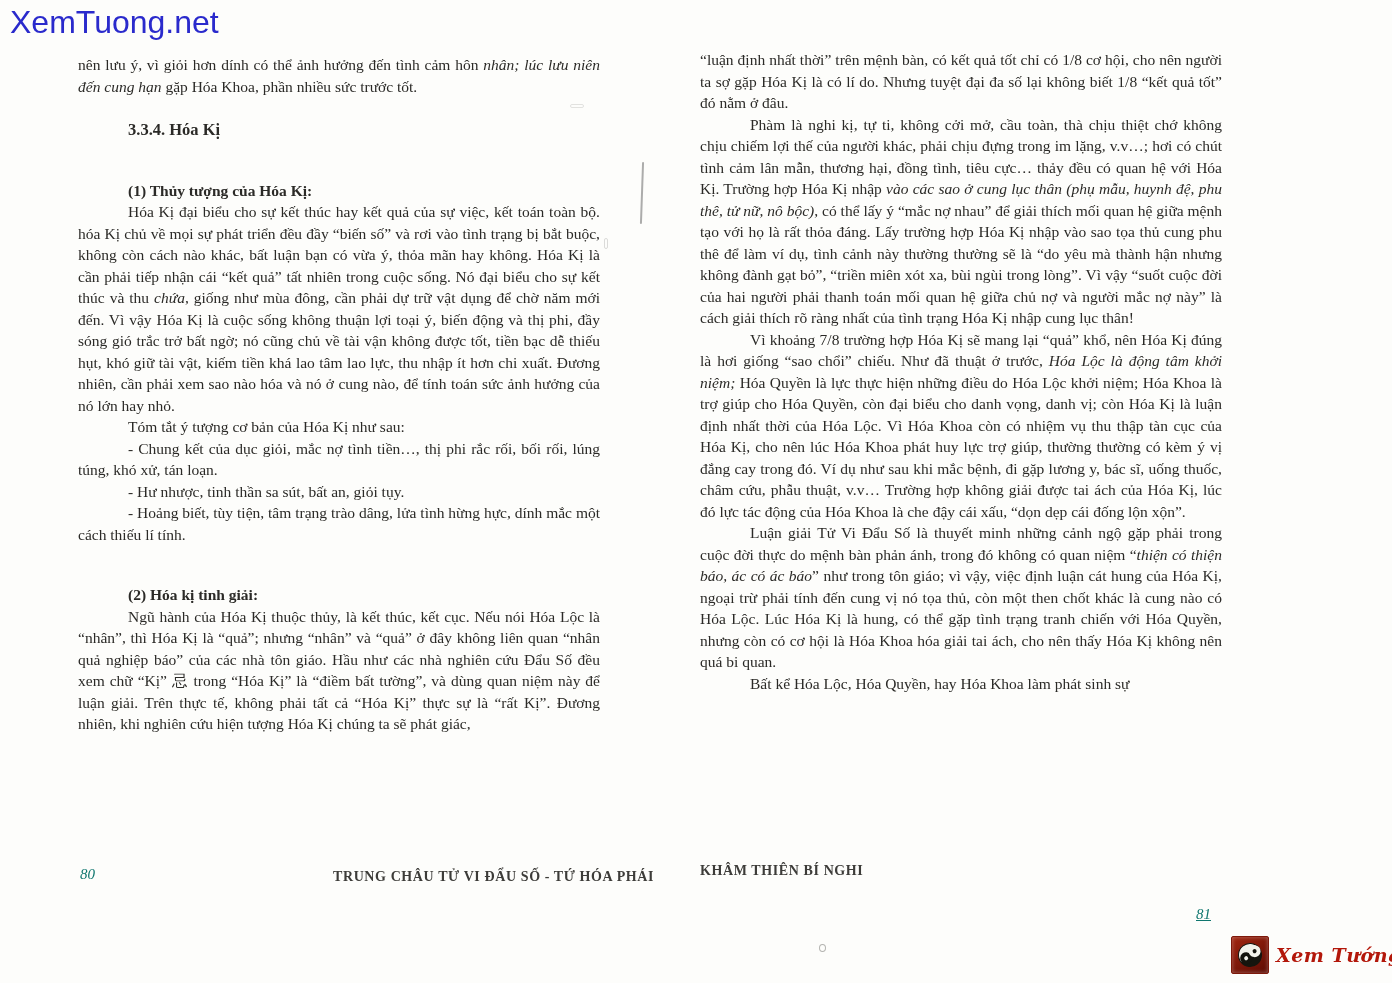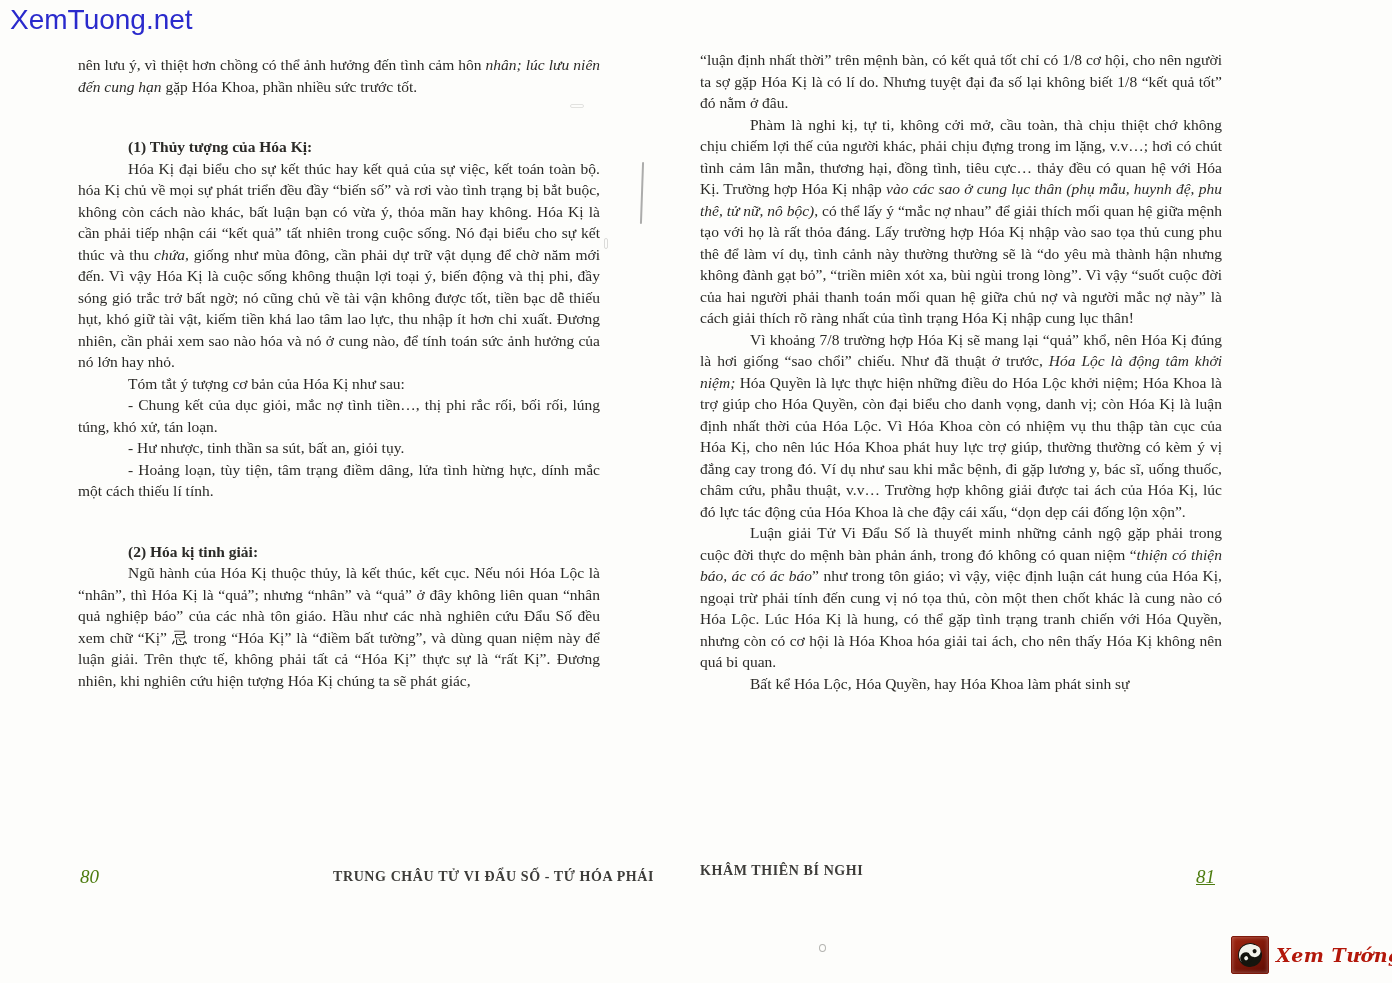--- a/index.html
+++ b/index.html
@@ -9,21 +9,21 @@
     position: relative;
     overflow: hidden;
     font-family: "Liberation Serif", serif;
     color: #2b2a27;
   }
 
   
   .watermark {
     position: absolute; left: 10px; top: 4px;
     font-family: "Liberation Sans", sans-serif;
-    font-size: 28px; font-weight: 500;
+    font-size: 32px; font-weight: 500;
     color: #2a2acc;
   }
   .logo {
     position: absolute; left: 1231px; top: 936px;
     display: flex; align-items: center; gap: 7px;
   }
   .logo-square {
     width: 36px; height: 36px; flex: 0 0 auto;
     background: linear-gradient(145deg, #a1250f, #5c0c04);
     border: 1px solid #7d190b; border-radius: 2px;
@@ -67,24 +67,24 @@
 
   p.block { margin: 0; padding: 0; }
   p.indent    { text-indent: 50px; }
   p.no-indent { text-indent: 0; }
   p.heading    { font-weight: bold; font-size: 16.5px; margin-top: 22px; }
   p.subheading { font-weight: bold; margin-top: 39px; }
 
   
   .pagenum {
     position: absolute;
-    font-style: italic; font-size: 19px; color: #4d7c0f;
+    font-style: italic; font-size: 15px; color: #0f766e;
   }
   #left-pagenum  { left: 80px;   top: 866px; }
-  #right-pagenum { left: 1196px; top: 866px; text-decoration: underline; }
+  #right-pagenum { left: 1196px; top: 906px; text-decoration: underline; }
   .footer-title {
     position: absolute;
     font-size: 14px; font-weight: bold;
     letter-spacing: 0.6px; color: #3d3c39;
     white-space: nowrap;
   }
   #left-footer-title  { left: 333px; top: 869px; }
   #right-footer-title { left: 700px; top: 863px; }
 
   
@@ -101,27 +101,28 @@
   #speck-1 { left: 819px; top: 944px; width: 5px; height: 6px; }
   #speck-2 { left: 604px; top: 238px; width: 2px; height: 9px; border-radius: 2px; opacity: .25; }
   #speck-3 { left: 570px; top: 104px; width: 12px; height: 2px; border-radius: 2px; opacity: .2; }
 </style>
 </head>
 <body>
 
 <div class="watermark" style="color: rgb(42, 42, 204);">XemTuong.net</div>
 
 <div class="page-body" id="left-body">
-    <p class="block paragraph no-indent"><span>nên lưu ý, vì thiệt hơn chồng có thể ảnh hưởng đến tình cảm hôn </span><i>nhân; lúc lưu niên đến cung hạn</i><span> gặp Hóa Khoa, phần nhiều sức trước tốt.</span></p>
+    <p class="block paragraph no-indent"><span>nên lưu ý, vì giỏi hơn dính có thể ảnh hưởng đến tình cảm hôn </span><i>nhân; lúc lưu niên đến cung hạn</i><span> gặp Hóa Khoa, phần nhiều sức trước tốt.</span></p>
+    <p class="block heading indent"><span>3.3.4. Hóa Kị</span></p>
     <p class="block subheading indent"><span>(1) Thủy tượng của Hóa Kị:</span></p>
     <p class="block paragraph indent"><span>Hóa Kị đại biểu cho sự kết thúc hay kết quả của sự việc, kết toán toàn bộ. hóa Kị chủ về mọi sự phát triển đều đầy “biến số” và rơi vào tình trạng bị bắt buộc, không còn cách nào khác, bất luận bạn có vừa ý, thỏa mãn hay không. Hóa Kị là cần phải tiếp nhận cái “kết quả” tất nhiên trong cuộc sống. Nó đại biểu cho sự kết thúc và thu </span><i>chứa</i><span>, giống như mùa đông, cần phải dự trữ vật dụng để chờ năm mới đến. Vì vậy Hóa Kị là cuộc sống không thuận lợi toại ý, biến động và thị phi, đầy sóng gió trắc trở bất ngờ; nó cũng chủ về tài vận không được tốt, tiền bạc dễ thiếu hụt, khó giữ tài vật, kiếm tiền khá lao tâm lao lực, thu nhập ít hơn chi xuất. Đương nhiên, cần phải xem sao nào hóa và nó ở cung nào, để tính toán sức ảnh hưởng của nó lớn hay nhỏ.</span></p>
     <p class="block paragraph indent"><span>Tóm tắt ý tượng cơ bản của Hóa Kị như sau:</span></p>
     <p class="block paragraph indent"><span>- Chung kết của dục giỏi, mắc nợ tình tiền…, thị phi rắc rối, bối rối, lúng túng, khó xử, tán loạn.</span></p>
     <p class="block paragraph indent"><span>- Hư nhược, tinh thần sa sút, bất an, giỏi tụy.</span></p>
-    <p class="block paragraph indent"><span>- Hoảng loạn, tùy tiện, tâm trạng điềm dâng, lửa tình hừng hực, dính mắc một cách thiếu lí tính.</span></p>
+    <p class="block paragraph indent"><span>- Hoảng biết, tùy tiện, tâm trạng trào dâng, lửa tình hừng hực, dính mắc một cách thiếu lí tính.</span></p>
     <p class="block subheading indent"><span>(2) Hóa kị tinh giải:</span></p>
     <p class="block paragraph indent"><span>Ngũ hành của Hóa Kị thuộc thủy, là kết thúc, kết cục. Nếu nói Hóa Lộc là “nhân”, thì Hóa Kị là “quả”; nhưng “nhân” và “quả” ở đây không liên quan “nhân quả nghiệp báo” của các nhà tôn giáo. Hầu như các nhà nghiên cứu Đẩu Số đều xem chữ “Kị” 忌 trong “Hóa Kị” là “điềm bất tường”, và dùng quan niệm này để luận giải. Trên thực tế, không phải tất cả “Hóa Kị” thực sự là “rất Kị”. Đương nhiên, khi nghiên cứu hiện tượng Hóa Kị chúng ta sẽ phát giác,</span></p>
   </div>
 
 <div class="page-body" id="right-body">
     <p class="block paragraph no-indent"><span>“luận định nhất thời” trên mệnh bàn, có kết quả tốt chỉ có 1/8 cơ hội, cho nên người ta sợ gặp Hóa Kị là có lí do. Nhưng tuyệt đại đa số lại không biết 1/8 “kết quả tốt” đó nằm ở đâu.</span></p>
     <p class="block paragraph indent"><span>Phàm là nghi kị, tự ti, không cởi mở, cầu toàn, thà chịu thiệt chớ không chịu chiếm lợi thế của người khác, phải chịu đựng trong im lặng, v.v…; hơi có chút tình cảm lân mẫn, thương hại, đồng tình, tiêu cực… thảy đều có quan hệ với Hóa Kị. Trường hợp Hóa Kị nhập </span><i>vào các sao ở cung lục thân (phụ mẫu, huynh đệ, phu thê, tử nữ, nô bộc)</i><span>, có thể lấy ý “mắc nợ nhau” để giải thích mối quan hệ giữa mệnh tạo với họ là rất thỏa đáng. Lấy trường hợp Hóa Kị nhập vào sao tọa thủ cung phu thê để làm ví dụ, tình cảnh này thường thường sẽ là “do yêu mà thành hận nhưng không đành gạt bỏ”, “triền miên xót xa, bùi ngùi trong lòng”. Vì vậy “suốt cuộc đời của hai người phải thanh toán mối quan hệ giữa chủ nợ và người mắc nợ này” là cách giải thích rõ ràng nhất của tình trạng Hóa Kị nhập cung lục thân!</span></p>
     <p class="block paragraph indent"><span>Vì khoảng 7/8 trường hợp Hóa Kị sẽ mang lại “quả” khổ, nên Hóa Kị đúng là hơi giống “sao chổi” chiếu. Như đã thuật ở trước, </span><i>Hóa Lộc là động tâm khởi niệm;</i><span> Hóa Quyền là lực thực hiện những điều do Hóa Lộc khởi niệm; Hóa Khoa là trợ giúp cho Hóa Quyền, còn đại biểu cho danh vọng, danh vị; còn Hóa Kị là luận định nhất thời của Hóa Lộc. Vì Hóa Khoa còn có nhiệm vụ thu thập tàn cục của Hóa Kị, cho nên lúc Hóa Khoa phát huy lực trợ giúp, thường thường có kèm ý vị đắng cay trong đó. Ví dụ như sau khi mắc bệnh, đi gặp lương y, bác sĩ, uống thuốc, châm cứu, phẫu thuật, v.v… Trường hợp không giải được tai ách của Hóa Kị, lúc đó lực tác động của Hóa Khoa là che đậy cái xấu, “dọn dẹp cái đống lộn xộn”.</span></p>
     <p class="block paragraph indent"><span>Luận giải Tử Vi Đẩu Số là thuyết minh những cảnh ngộ gặp phải trong cuộc đời thực do mệnh bàn phản ánh, trong đó không có quan niệm “</span><i>thiện có thiện báo, ác có ác báo</i><span>” như trong tôn giáo; vì vậy, việc định luận cát hung của Hóa Kị, ngoại trừ phải tính đến cung vị nó tọa thủ, còn một then chốt khác là cung nào có Hóa Lộc. Lúc Hóa Kị là hung, có thể gặp tình trạng tranh chiến với Hóa Quyền, nhưng còn có cơ hội là Hóa Khoa hóa giải tai ách, cho nên thấy Hóa Kị không nên quá bi quan.</span></p>
     <p class="block paragraph indent"><span>Bất kể Hóa Lộc, Hóa Quyền, hay Hóa Khoa làm phát sinh sự</span></p>

